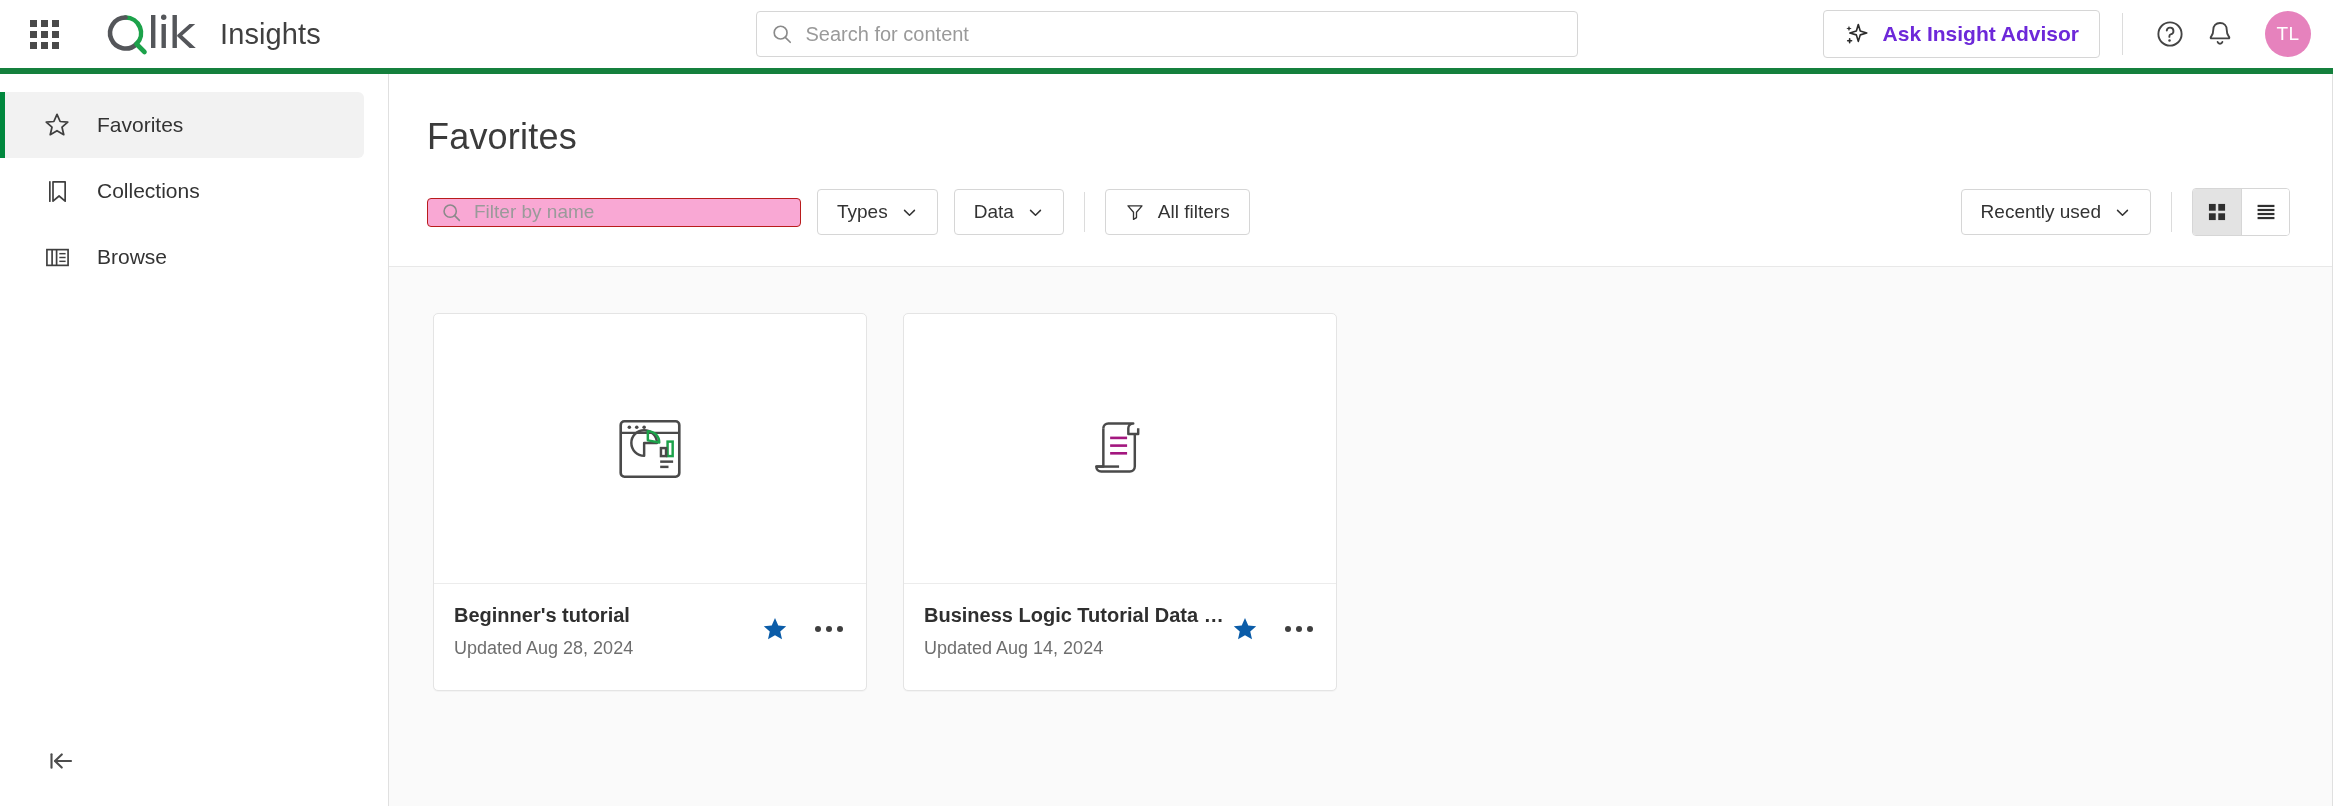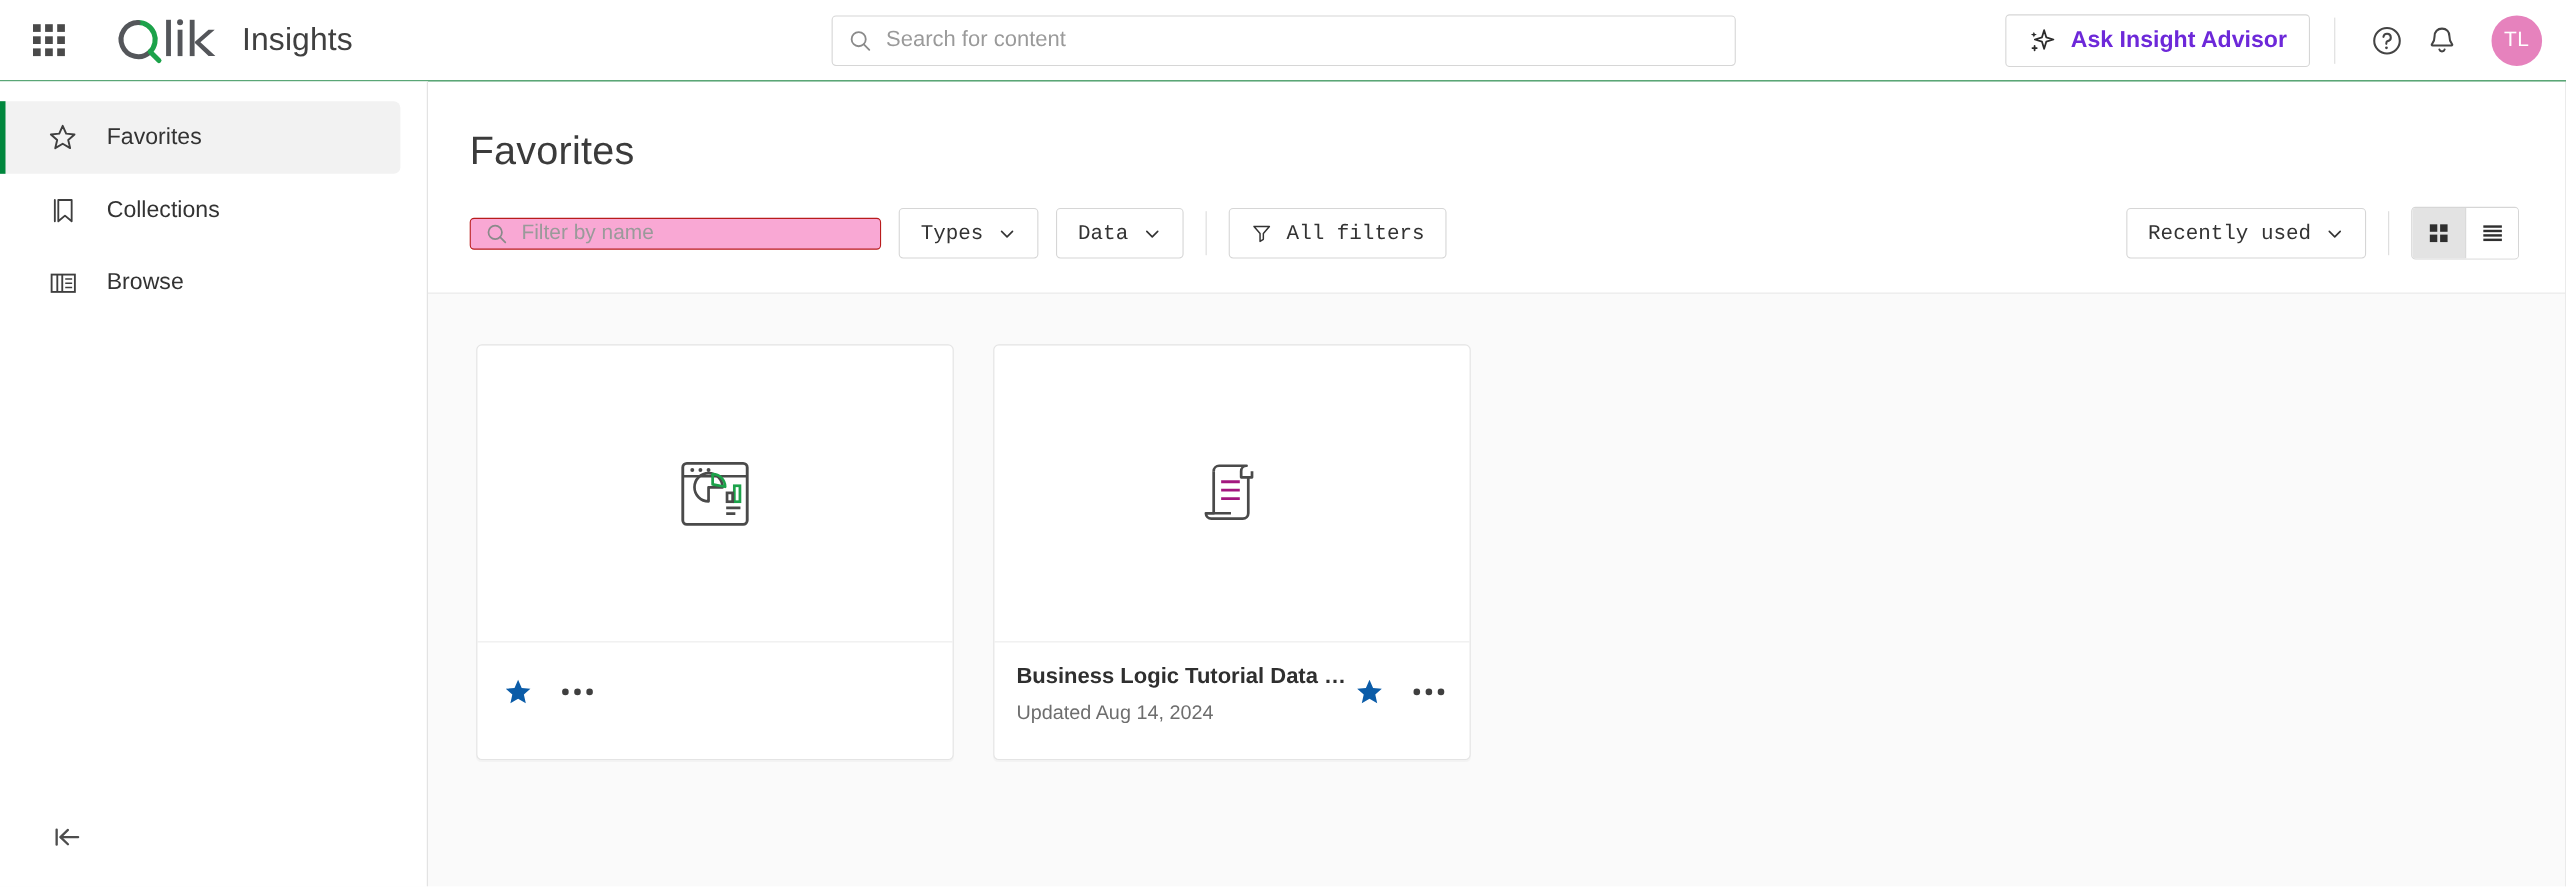--- a/index.html
+++ b/index.html
@@ -10,21 +10,21 @@
     overflow: hidden;
     -webkit-font-smoothing: antialiased;
   }
 
   
   .app { width: 2333px; height: 806px; display: flex; flex-direction: column; }
 
   
   .header {
     height: 74px; min-height: 74px;
-    border-bottom: 1px solid #15803d;
+    border-bottom: 6px solid #15803d;
     display: flex; align-items: center;
     background: #fff; position: relative;
     padding: 0 22px 0 18px;
   }
   .hdr-left { display: flex; align-items: center; gap: 0; }
   .launcher {
     width: 52px; height: 52px;
     display: flex; align-items: center; justify-content: center;
     cursor: pointer; border-radius: 4px;
   }
@@ -142,21 +142,21 @@
     border: 0; outline: 0; flex: 1; font-size: 19px;
     color: #404040; background: transparent;
     font-family: "Liberation Sans", sans-serif;
   }
   .filter-input input::placeholder { color: #9a9a9a; }
   .pill {
     height: 46px; padding: 0 19px;
     border: 1px solid #d6d6d6; border-radius: 4px; background: #fff;
     display: flex; align-items: center; gap: 13px;
     font-size: 19px; color: #333; cursor: pointer;
-    font-family: Liberation Mono, monospace; white-space: nowrap;
+    font-family: Liberation Sans, sans-serif; white-space: nowrap;
   }
   .tb-gap { width: 16px; }
   .tb-divider { width: 1px; height: 40px; background: #dcdcdc; margin: 0 20px; }
   .tb-spacer { flex: 1; }
   .view-toggle { display: flex; border: 1px solid #d6d6d6; border-radius: 4px; overflow: hidden; }
   .view-btn {
     width: 48px; height: 46px; display: flex;
     align-items: center; justify-content: center;
     cursor: pointer; background: #fff; border: 0;
   }
@@ -413,20 +413,24 @@
                 <circle cx="20.2" cy="9.9" r="1.15" fill="#4a4a4a"></circle>
                 <path d="M20.2 28.4 a8.3 8.3 0 1 1 8.3 -8.3 h-8.3 Z" fill="none" stroke="#4a4a4a" stroke-width="1.6" stroke-linejoin="round"></path>
                 <path d="M22.6 18.4 v-6.0 a0 0 0 0 1 0 0 h0 a7.4 7.4 0 0 1 7.4 7.4 v0 Z" transform="translate(0,0)" fill="none" stroke="#1ca24a" stroke-width="1.6" stroke-linejoin="round"></path>
                 <rect x="35.4" y="19.2" width="3.3" height="9.4" fill="none" stroke="#1ca24a" stroke-width="1.6"></rect>
                 <rect x="31.1" y="23.4" width="3.3" height="5.2" fill="none" stroke="#4a4a4a" stroke-width="1.6"></rect>
                 <line x1="30.6" y1="32.2" x2="39" y2="32.2" stroke="#4a4a4a" stroke-width="1.6"></line>
                 <line x1="30.6" y1="35.6" x2="36" y2="35.6" stroke="#4a4a4a" stroke-width="1.6"></line>
               </svg>
             </div>
             <div class="card-foot">
+              <div class="card-meta">
+                <div class="card-title">Beginner's tutorial</div>
+                <div class="card-sub">Updated Aug 28, 2024</div>
+              </div>
               <div class="card-actions">
                 <button class="act-btn">
                   <svg width="28" height="28" viewBox="0 0 24 24">
                     <path d="M12 2.6 L14.8 9 L21.6 9.6 L16.5 14.1 L18 20.8 L12 17.3 L6 20.8 L7.5 14.1 L2.4 9.6 L9.2 9 Z" fill="#0b5ca8"></path>
                   </svg>
                 </button>
                 <button class="act-btn">
                   <span class="dots">
                     <i></i>
                       <i></i>

